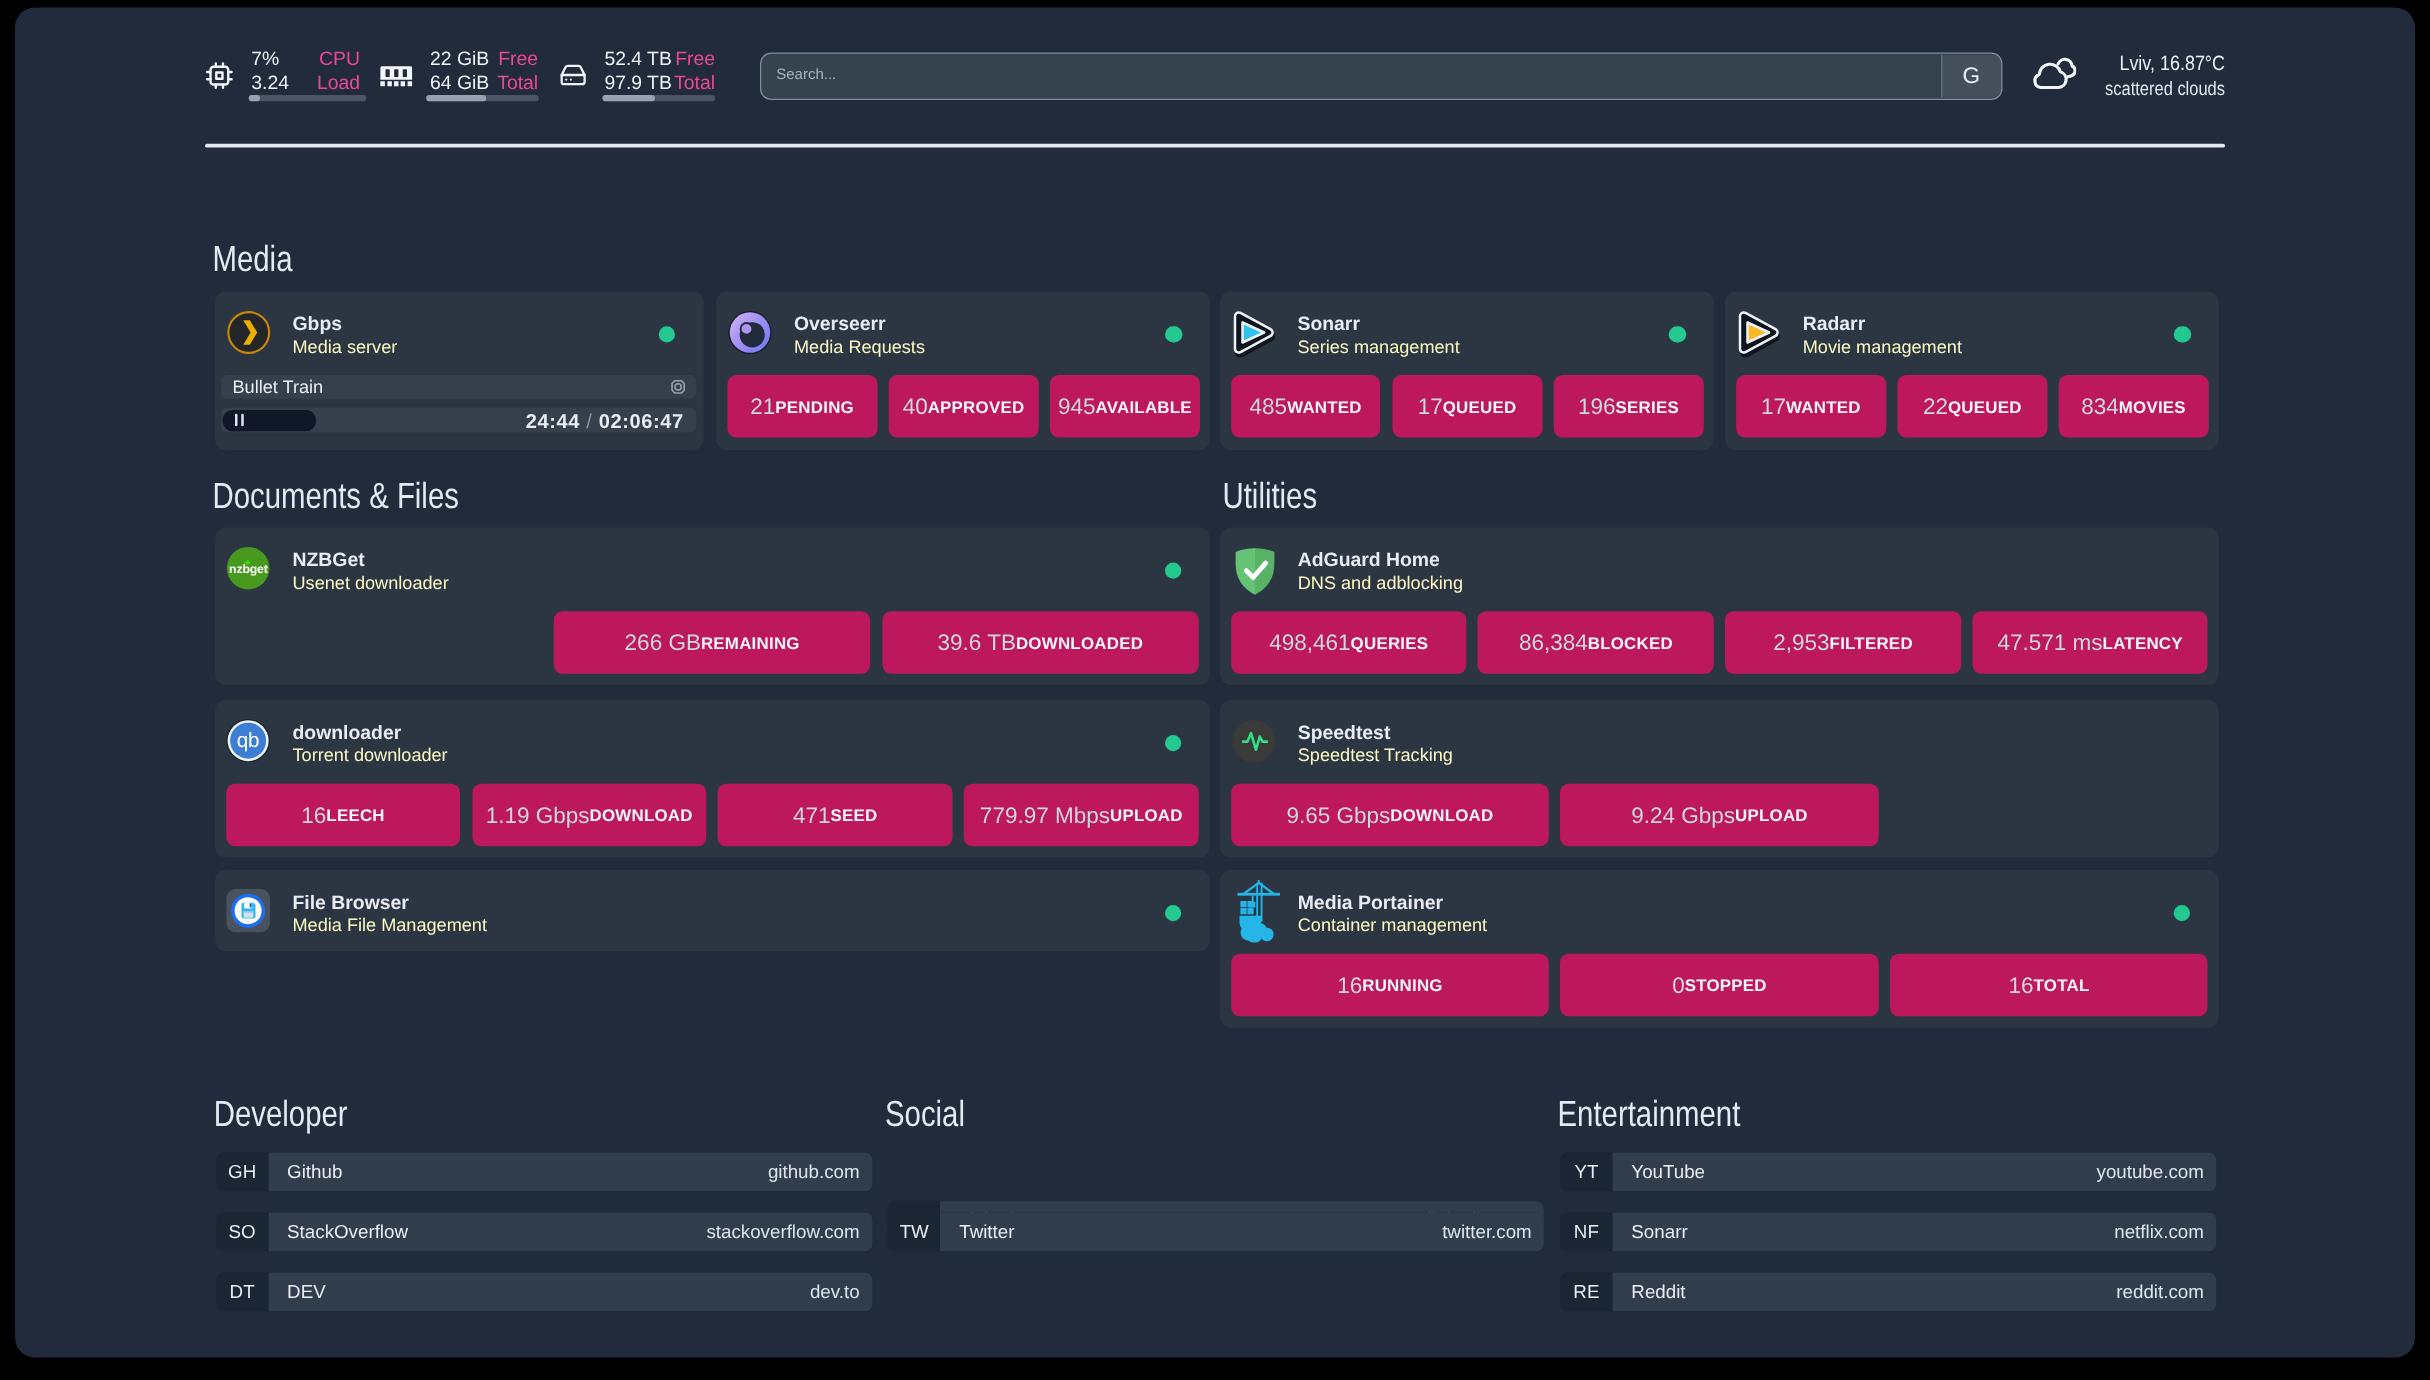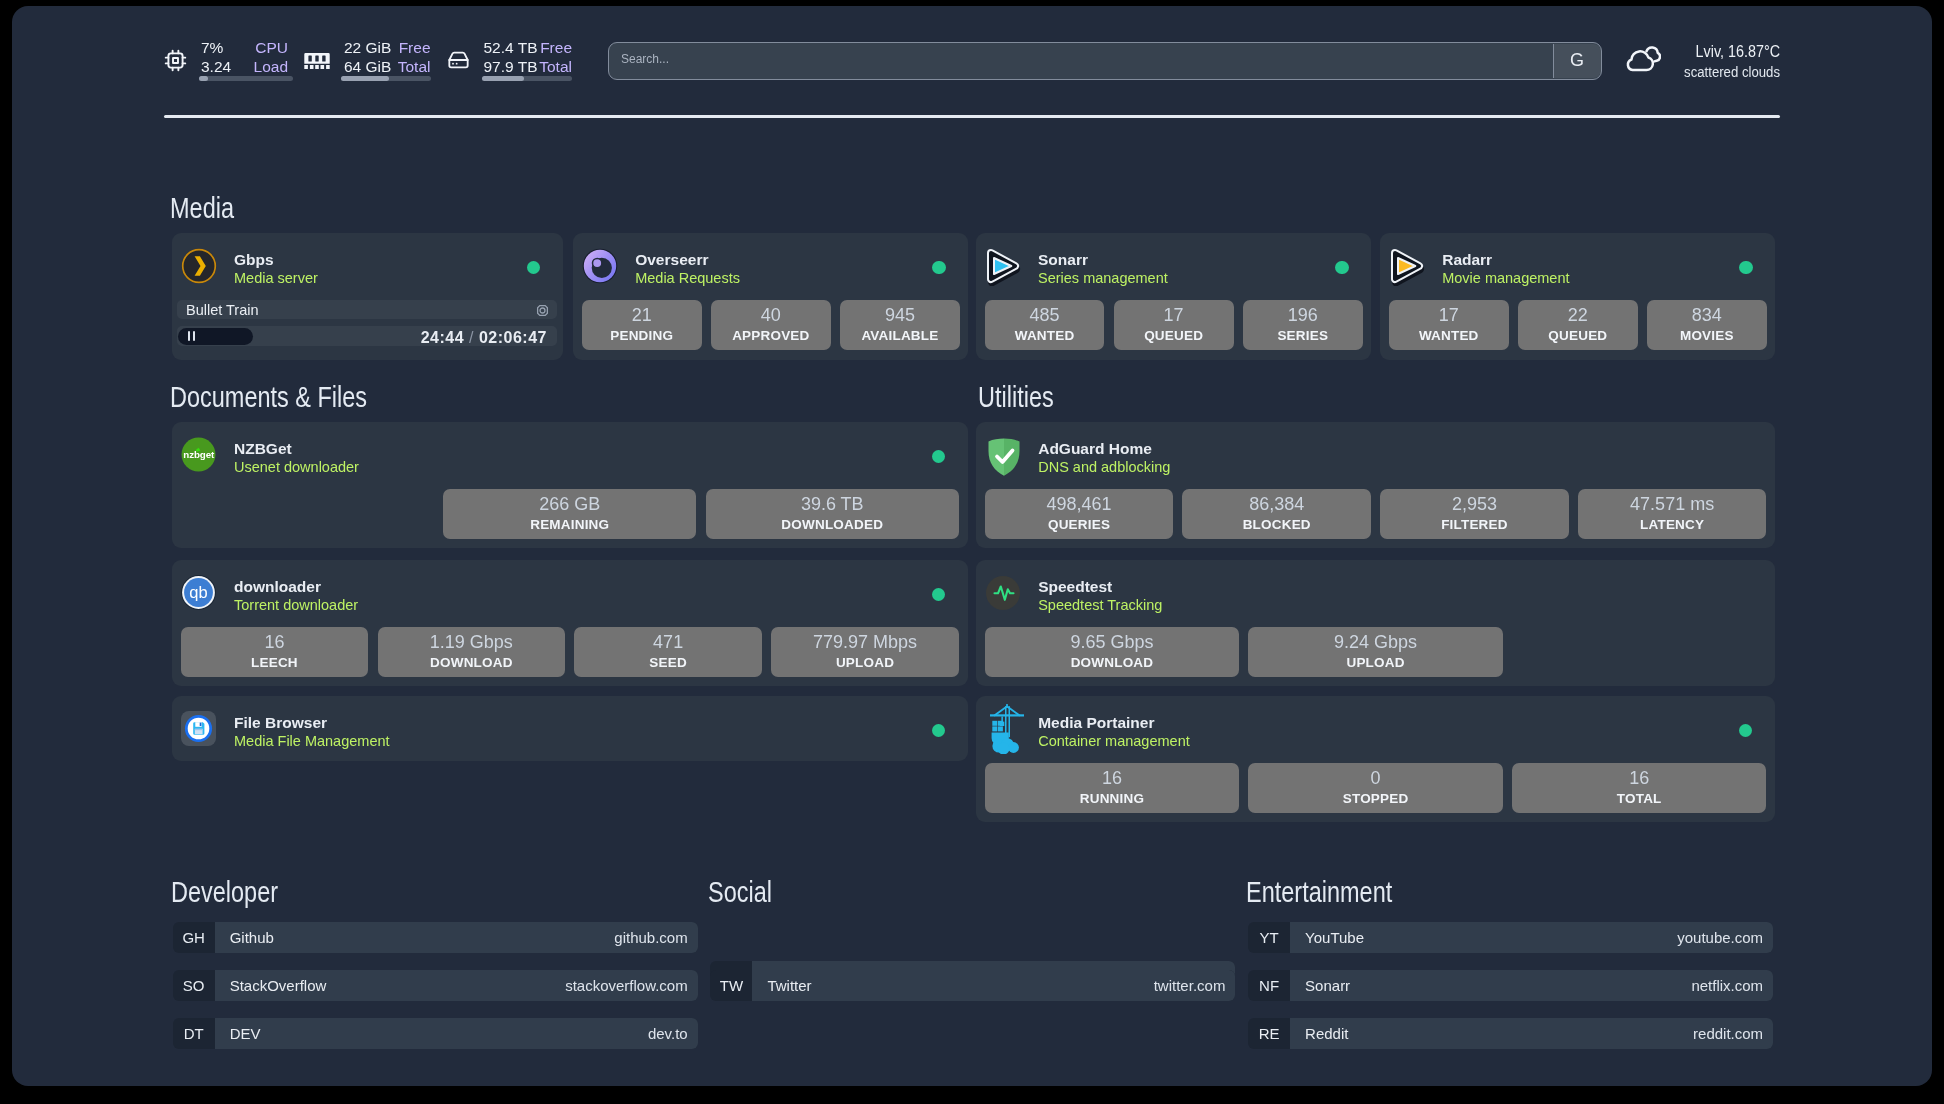--- a/index.html
+++ b/index.html
@@ -1,32 +1,32 @@
 <!DOCTYPE html>
 <html><head><meta charset="utf-8"><style>
 *{margin:0;padding:0;box-sizing:border-box}
 body{width:1944px;height:1104px;background:#000;font-family:"Liberation Sans",sans-serif;position:relative;overflow:hidden}
 #panel{position:absolute;left:12px;top:6px;width:1920px;height:1080px;background:#222b3c;border-radius:16px}
 .ab{position:absolute}
 .card{position:absolute;background:#2c3643;border-radius:9px}
-.sb{position:absolute;background:#737373;border-radius:7px;top:67px;height:50px;display:flex;flex-direction:column;align-items:center;justify-content:center}
+.sb{position:absolute;background:#be185d;border-radius:7px;top:67px;height:50px;display:flex;flex-direction:row;align-items:center;justify-content:center}
 .sb .n{font-size:18px;color:#ced6e0;line-height:21px}
 .sb .l{font-size:13.5px;font-weight:bold;color:#f2f5f9;line-height:19px;letter-spacing:0.2px}
 .logo{position:absolute;left:9px;top:15px}
 .title{position:absolute;left:62px;top:18px;font-size:15.5px;font-weight:bold;color:#e9edf3;line-height:17px}
-.subt{position:absolute;left:62px;top:36.5px;font-size:14.5px;color:#bef264;line-height:16px}
+.subt{position:absolute;left:62px;top:36.5px;font-size:14.5px;color:#fef9c3;line-height:16px}
 .dot{position:absolute;width:13.5px;height:13.5px;border-radius:50%;background:#23c98e;top:27.5px}
 .h2{position:absolute;font-size:29px;font-weight:500;color:#e4eaf2;line-height:29px;transform:scaleX(0.81);transform-origin:left top;white-space:nowrap}
 .bm{position:absolute;height:31px;border-radius:6px;background:#1c2533;}
 .bm .abbr{position:absolute;left:0;top:0;width:42px;height:31px;display:flex;align-items:center;justify-content:center;font-size:15px;font-weight:500;color:#e8edf3}
 .bm .bar{position:absolute;left:42px;top:0;right:0;height:31px;background:#313d4c;border-radius:0 6px 6px 0}
 .bm .nm{position:absolute;left:15px;top:7px;font-size:15px;color:#e9edf2;line-height:17px}
 .bm .url{position:absolute;right:10px;top:7px;font-size:15px;color:#dee4ec;line-height:17px}
 .hdr-num{position:absolute;font-size:15.5px;color:#eef2f7;line-height:18.5px}
-.hdr-lbl{position:absolute;font-size:15.5px;color:#c4b5fd;line-height:18.5px;text-align:right}
+.hdr-lbl{position:absolute;font-size:15.5px;color:#ec4899;line-height:18.5px;text-align:right}
 .pbar{position:absolute;height:5.4px;border-radius:3px;background:#4a5464;top:75.5px}
 .pfill{position:absolute;left:0;top:0;height:5.4px;border-radius:3px;background:#98a1b1}
 </style></head><body>
 <div id="panel"></div>
 
 <div class="ab" style="left:164px;top:49px"><svg width="23" height="23" viewBox="0 0 24 24" fill="none" stroke="#f2f5fa" stroke-width="2" stroke-linecap="round" stroke-linejoin="round">
       <rect x="4.6" y="4.6" width="14.8" height="14.8" rx="2.6"></rect>
       <rect x="9.4" y="9.4" width="5.2" height="5.2"></rect>
       <path d="M9 1.8v2.8M15 1.8v2.8M9 19.4v2.8M15 19.4v2.8M1.8 9h2.8M1.8 15h2.8M19.4 9h2.8M19.4 15h2.8"></path>
     </svg></div>

